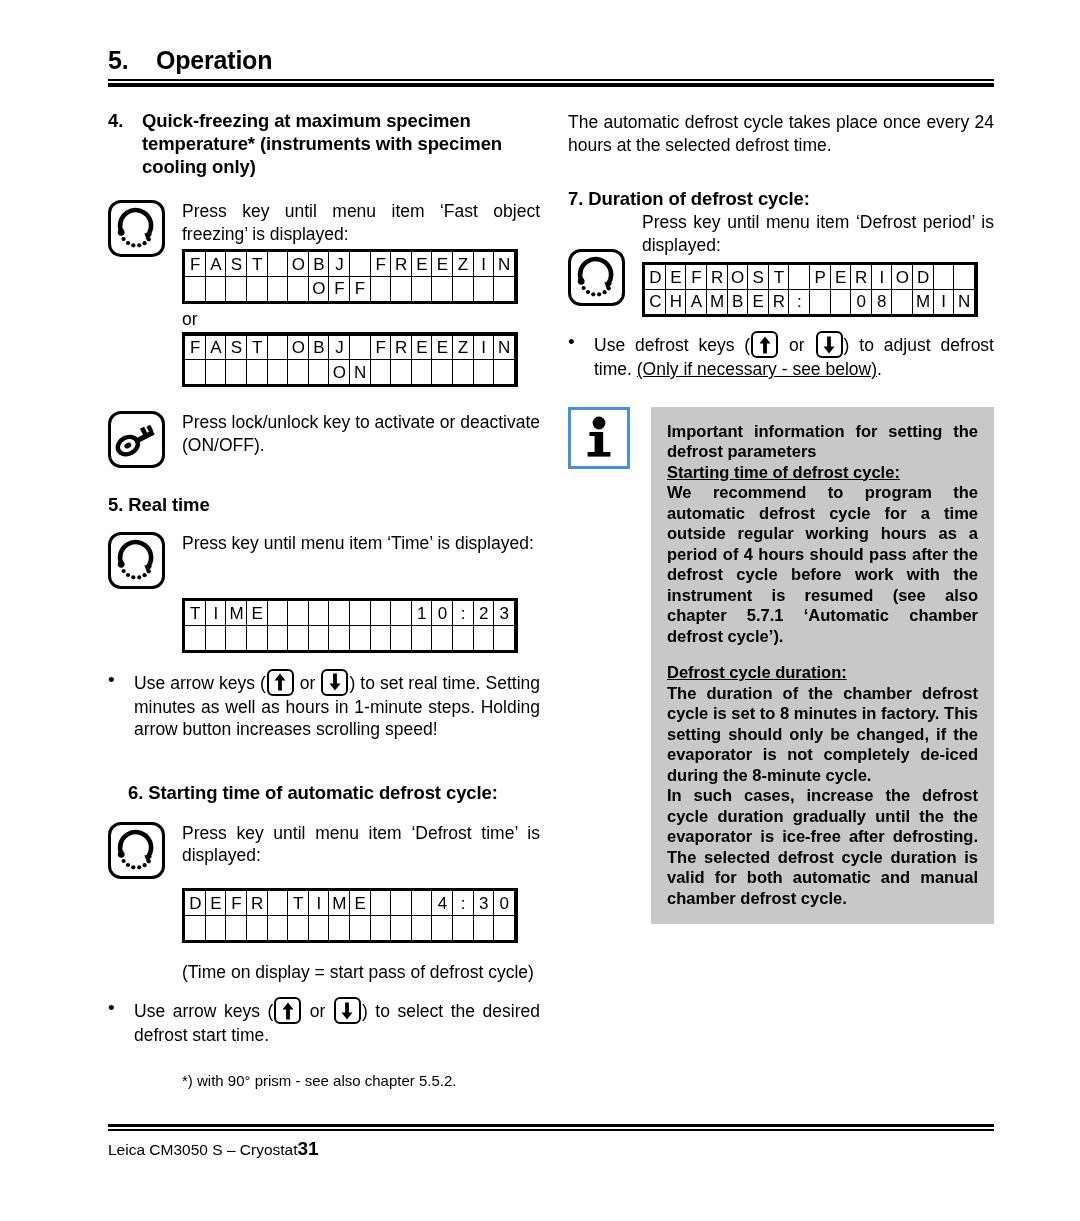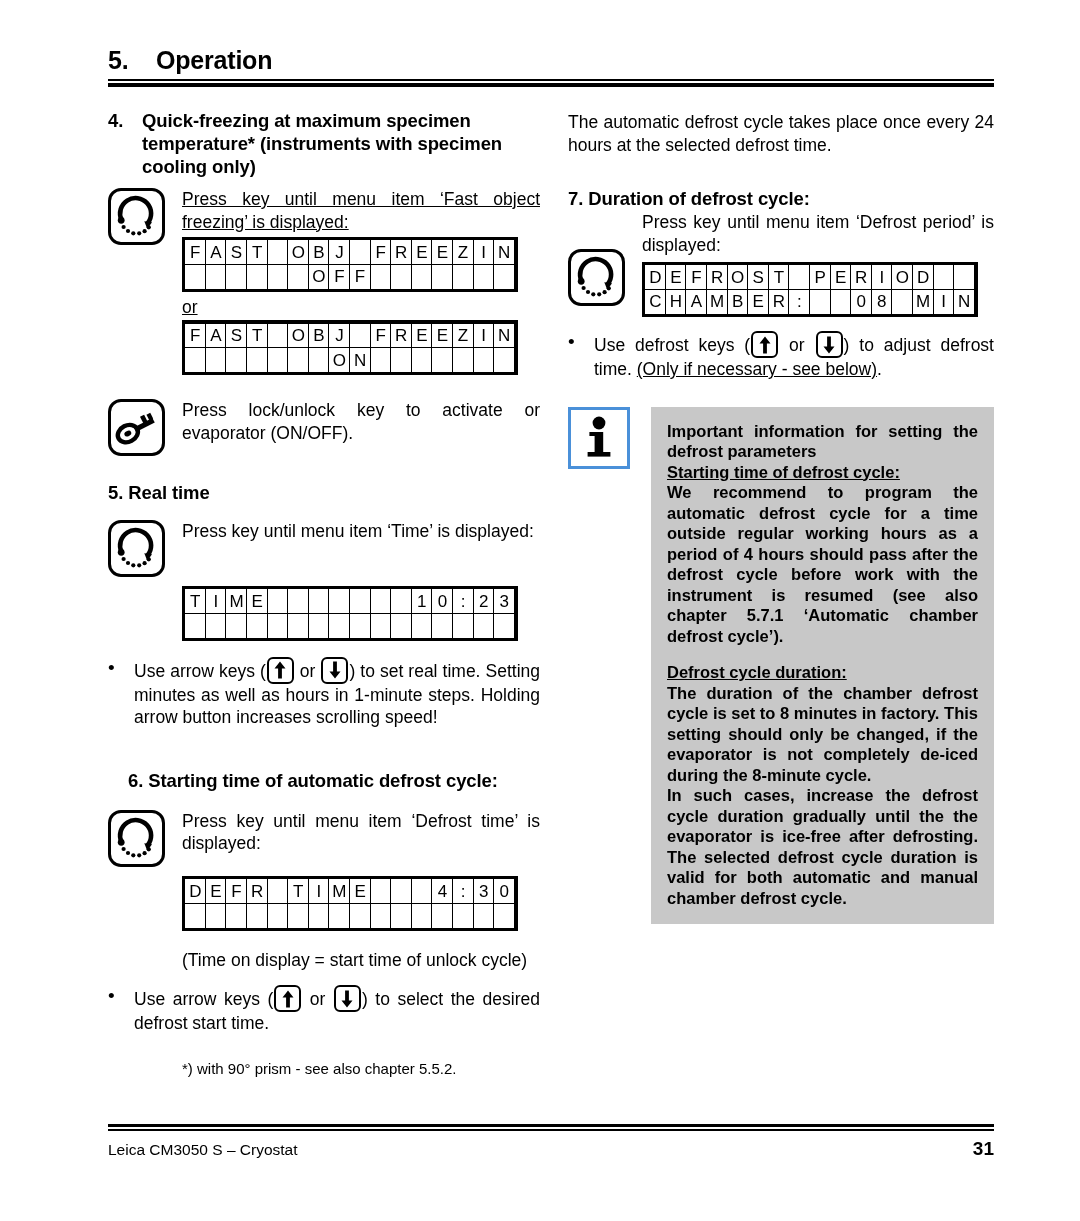--- a/index.html
+++ b/index.html
@@ -186,21 +186,21 @@
   
   .footer {
     position: absolute;
     left: 108px; top: 1124px;
     width: 886px;
   }
   .footer-rule-thick { height: 3px; background: #000; }
   .footer-rule-thin { height: 1.5px; background: #000; margin-top: 2px; }
   .footer-row {
     display: flex;
-    justify-content: space-between;
+    justify-content: flex-start;
     align-items: baseline;
     margin-top: 7px;
     font-size: 15.5px;
   }
   .footer-page { font-weight: bold; font-size: 19px; }
   .u { text-decoration: underline; }
 </style>
 </head>
 <body>
 
@@ -215,21 +215,21 @@
     <div class="header-rule-thick"></div>
   </div>
 
   <div class="col-left">
 
     <div class="h2 h2-hang" style="margin-top:2px;">
       <span class="num">4.</span>
       <span class="txt">Quick-freezing at maximum specimen temperature* (instruments with specimen cooling only)</span>
     </div>
 
-    <div class="iconblock" style="margin-top:10px;text-decoration:underline;">
+    <div class="iconblock" style="margin-top:22px;">
       <div class="keyicon">
         <svg width="51" height="51" viewBox="0 0 51 51">
           <g fill="none" stroke="#000" stroke-width="4.6" stroke-linecap="butt">
             <path d="M10.5 29 A 15.5 15.5 0 1 1 36.5 32.5"></path>
           </g>
           <g fill="#000">
             <circle cx="10.2" cy="29.3" r="3.4"></circle>
             <polygon points="33.3,30.2 41.0,31.3 36.3,38.1"></polygon>
             <circle cx="12.6" cy="36.0" r="2.1"></circle>
             <circle cx="17.0" cy="40.0" r="2.1"></circle>
@@ -327,21 +327,21 @@
         <svg width="51" height="51" viewBox="0 0 51 51">
           <g transform="rotate(-27 25.5 25.5)">
             <ellipse cx="15" cy="27" rx="10.5" ry="8.2" fill="none" stroke="#000" stroke-width="4.4"></ellipse>
             <ellipse cx="15" cy="27" rx="3.6" ry="2.6" fill="#000"></ellipse>
             <rect x="23" y="24.2" width="21" height="5.2" fill="#000"></rect>
             <rect x="33.5" y="17.5" width="4.6" height="7.6" fill="#000"></rect>
             <rect x="40.2" y="18.6" width="4.2" height="6.5" fill="#000"></rect>
           </g>
         </svg>
       </div>
-      <div class="ib-text body just">Press lock/unlock key to activate or evaporator (ON/OFF).</div>
+      <div class="ib-text body just">Press lock/unlock key to activate or deactivate (ON/OFF).</div>
     </div>
 
     <div class="h2" style="margin-top:26px;">
       <span>5.</span>
       <span>Real time</span>
     </div>
 
     <div class="iconblock" style="margin-top:16px;">
       <div class="keyicon">
         <svg width="51" height="51" viewBox="0 0 51 51">
@@ -473,21 +473,21 @@
             <div class="lcd-cell"></div>
             <div class="lcd-cell"></div>
             <div class="lcd-cell"></div>
             <div class="lcd-cell"></div>
             <div class="lcd-cell"></div>
             <div class="lcd-cell"></div>
             <div class="lcd-cell"></div>
             <div class="lcd-cell"></div>
           </div>
       </div>
-      <div class="body just" style="margin-top:16px;">(Time on display = start time of unlock cycle)</div>
+      <div class="body just" style="margin-top:16px;">(Time on display = start pass of defrost cycle)</div>
     </div>
 
     <div class="bullet" style="margin-top:14px;">
       <span class="dot">•</span>
       <span class="btxt just">
         <span>Use arrow keys (</span><span class="arrowkey"><svg width="17" height="19" viewBox="0 0 17 19">
               <polygon points="8.5,1 14,8 10.4,8 10.4,18 6.6,18 6.6,8 3,8" fill="#000"></polygon>
             </svg></span><span> or </span><span class="arrowkey"><svg width="17" height="19" viewBox="0 0 17 19">
               <polygon points="8.5,18 14,11 10.4,11 10.4,1 6.6,1 6.6,11 3,11" fill="#000"></polygon>
             </svg></span><span>) to select the desired defrost start time.</span>

